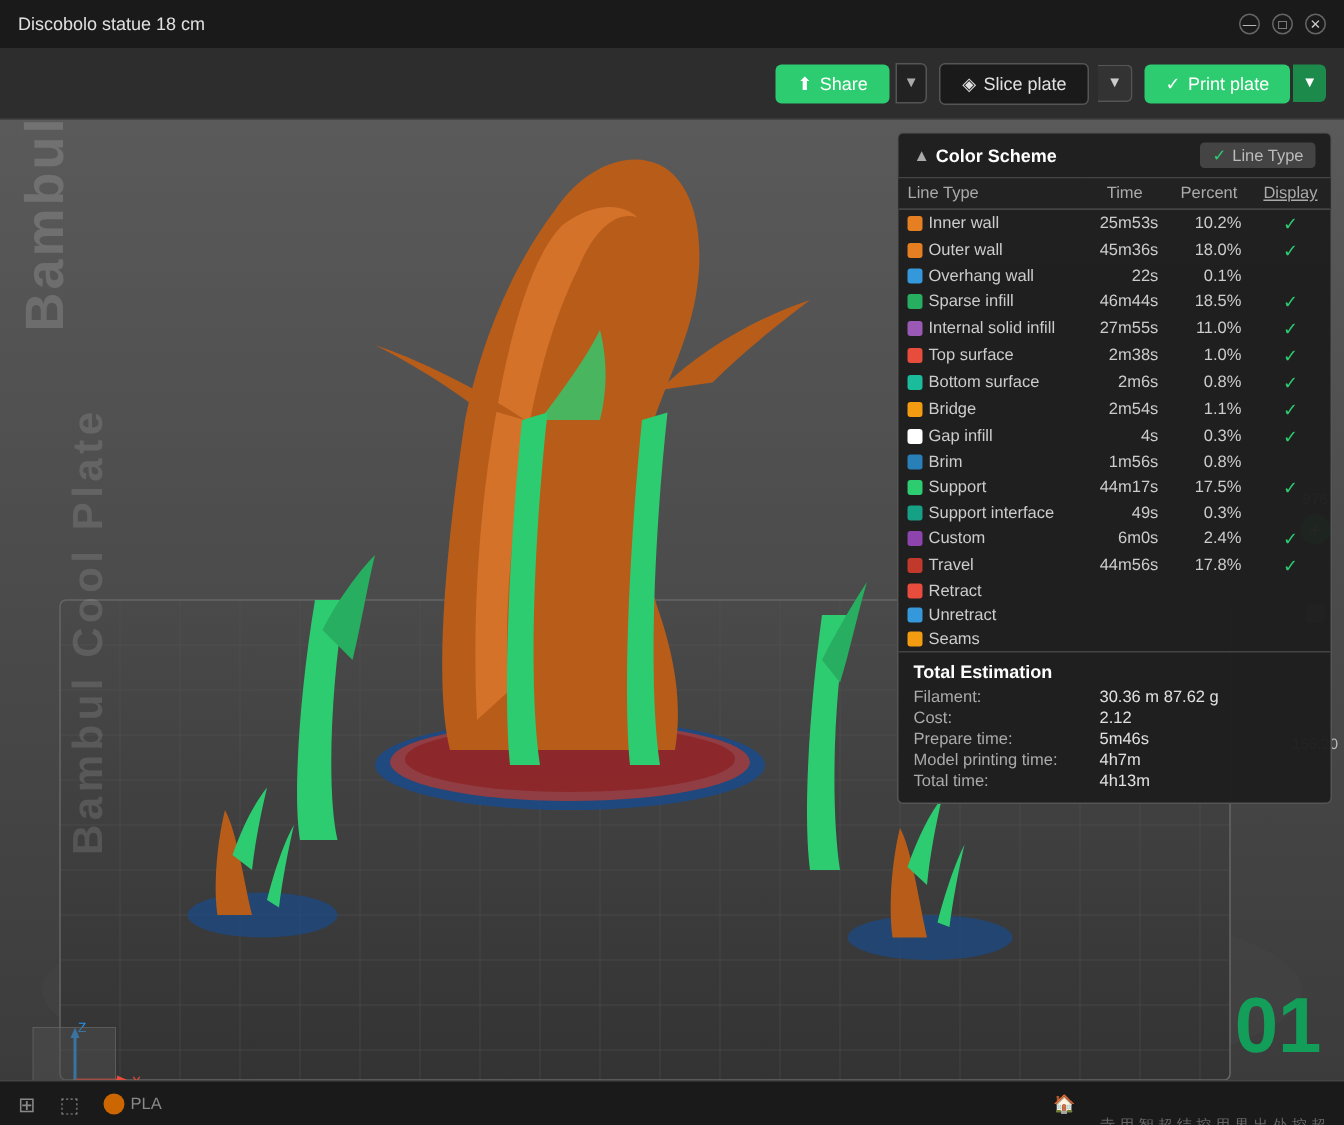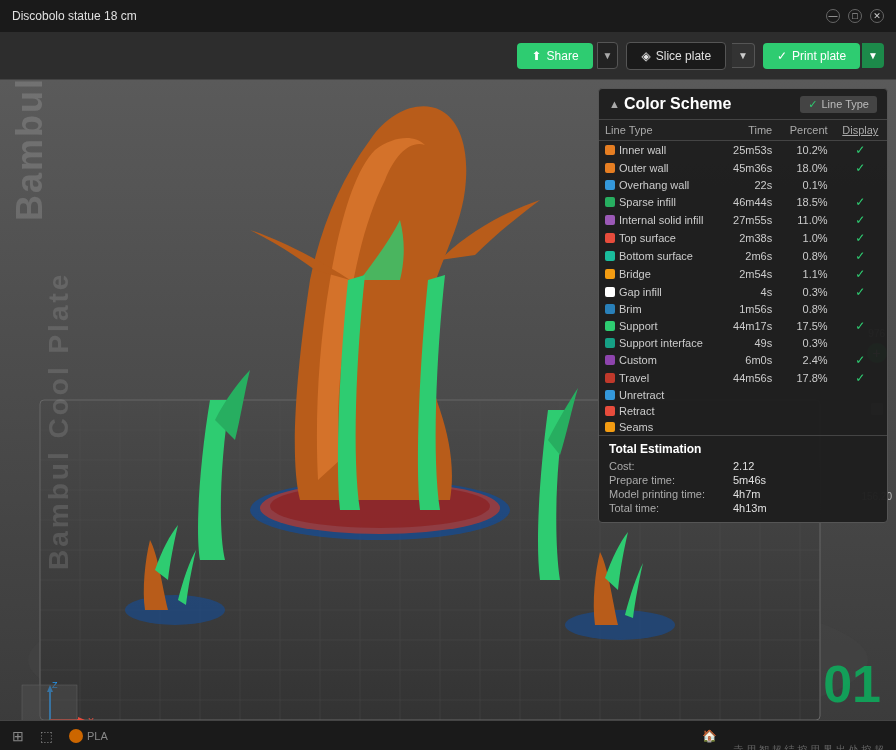--- a/index.html
+++ b/index.html
@@ -144,21 +144,21 @@
     }
 
     #color-panel-header {
       display: flex;
       align-items: center;
       padding: 6px 10px;
       border-bottom: 1px solid #444;
       gap: 4px;
     }
     #color-panel-title {
-      font-size: 16px;
+      font-size: 12px;
       font-weight: bold;
       color: #fff;
       margin-right: auto;
     }
     #line-type-badge {
       background: #444;
       color: #bbb;
       font-size: 11px;
       padding: 2px 8px;
       border-radius: 3px;
@@ -177,21 +177,21 @@
     #color-table th {
       text-align: left;
       padding: 4px 6px;
       font-size: 11px;
       color: #aaa;
       font-weight: normal;
       border-bottom: 1px solid #444;
     }
     #color-table th:nth-child(2),
     #color-table th:nth-child(3) {
-      text-align: right;
+      text-align: center;
     }
     #color-table th:nth-child(4) {
       text-align: center;
       text-decoration: underline;
     }
     #color-table td {
       padding: 2px 6px;
       font-size: 11px;
       color: #ccc;
       vertical-align: middle;
@@ -684,35 +684,35 @@
       </td>
       <td>44m56s</td>
       <td>17.8%</td>
       <td>
         <span class="checkmark">✓</span>
       </td>
     </tr>
           <tr>
       <td>
         <div class="row-first-cell">
+          <span class="color-swatch" style="background:#e74c3c;"></span>
+          <span>Retract</span>
+        </div>
+      </td>
+      <td></td>
+      <td></td>
+      <td>
+        
+      </td>
+    </tr>
+          <tr>
+      <td>
+        <div class="row-first-cell">
           <span class="color-swatch" style="background:#3498db;"></span>
           <span>Unretract</span>
-        </div>
-      </td>
-      <td></td>
-      <td></td>
-      <td>
-        
-      </td>
-    </tr>
-          <tr>
-      <td>
-        <div class="row-first-cell">
-          <span class="color-swatch" style="background:#e74c3c;"></span>
-          <span>Retract</span>
         </div>
       </td>
       <td></td>
       <td></td>
       <td>
         
       </td>
     </tr>
           <tr>
       <td>
@@ -726,20 +726,24 @@
       <td>
         
       </td>
     </tr>
         </tbody>
     </table>
 
     <div id="total-estimation">
       <div id="total-title">Total Estimation</div>
       <div id="estimation-rows">
+          <div class="est-row">
+      <span class="est-label">Filament:</span>
+      <span class="est-value">30.36 m  87.62 g</span>
+    </div>
           <div class="est-row">
       <span class="est-label">Cost:</span>
       <span class="est-value">2.12</span>
     </div>
           <div class="est-row">
       <span class="est-label">Prepare time:</span>
       <span class="est-value">5m46s</span>
     </div>
           <div class="est-row">
       <span class="est-label">Model printing time:</span>

